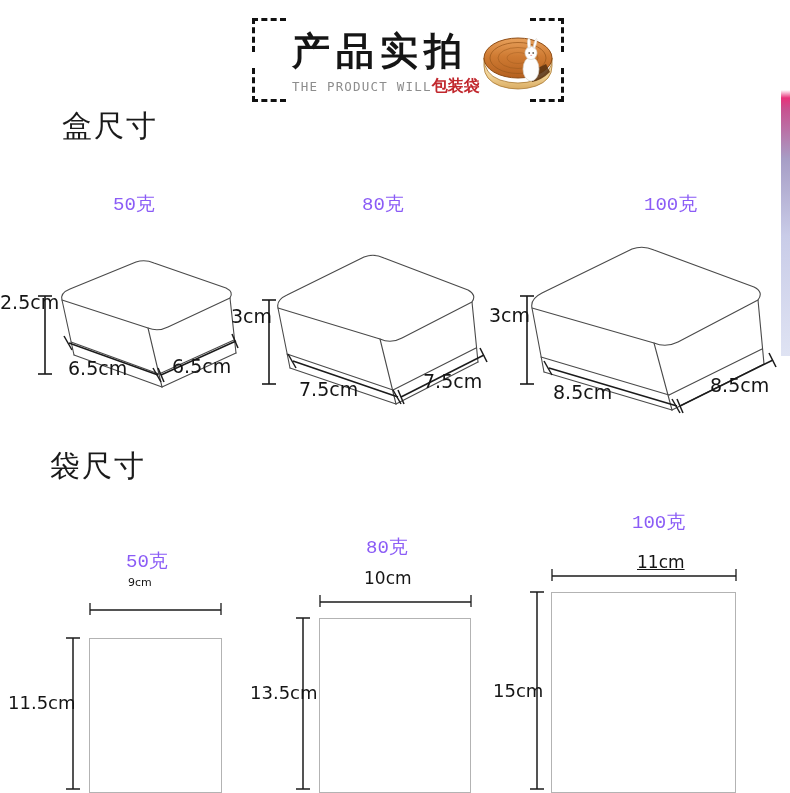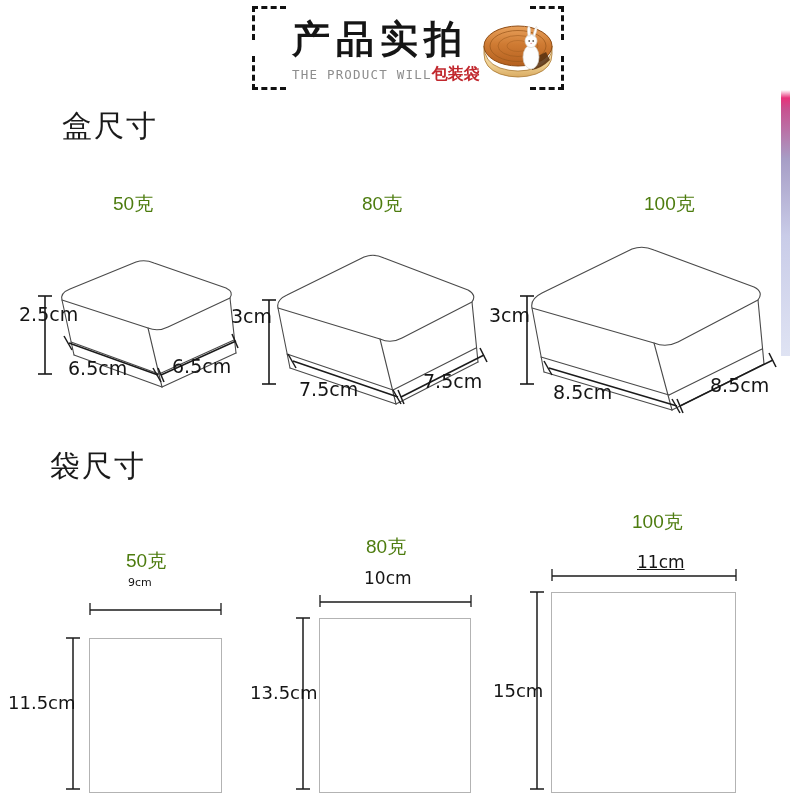--- a/index.html
+++ b/index.html
@@ -22,21 +22,21 @@
     position: absolute;
     left: 0; top: 0;
     width: 790px;
     height: 793px;
   }
 
   
   .header {
     position: absolute;
     left: 248px;
-    top: 2px;
+    top: 14px;
     width: 320px;
     height: 92px;
   }
   .corner {
     position: absolute;
     width: 34px;
     height: 34px;
     border-color: #111;
     border-style: dashed;
     border-width: 0;
@@ -96,23 +96,23 @@
     font-family: "DejaVu Sans", "Liberation Sans", sans-serif;
     white-space: nowrap;
   }
   #box-section-title { left: 62px; top: 106px; }
   #bag-section-title { left: 50px; top: 446px; }
 
   
   .weight-label {
     position: absolute;
     font-size: 19px;
-    color: #4d7c0f;
-    white-space: nowrap;
-    font-family: Liberation Sans, sans-serif;
+    color: #8b5cf6;
+    white-space: nowrap;
+    font-family: Liberation Mono, monospace;
     text-align: right;
   }
   .dim-label {
     position: absolute;
     font-size: 19px;
     color: #151515;
     white-space: nowrap;
     font-family: "DejaVu Sans", "Liberation Sans", sans-serif;
   }
 
@@ -216,21 +216,21 @@
     </g>
   </svg>
 
   <svg style="position:absolute; left:34px; top:292px;" width="22" height="86" viewBox="0 0 22 86">
     <g stroke="#1b1b1b" stroke-width="1.6" stroke-linecap="butt">
       <line x1="11" y1="4" x2="11" y2="82"></line>
       <line x1="4" y1="4" x2="18" y2="4"></line>
       <line x1="4" y1="82" x2="18" y2="82"></line>
     </g>
   </svg>
-  <div class="dim-label" style="left:0px; top:303px;padding-left:19px;">2.5cm</div>
+  <div class="dim-label" style="left:0px; top:291px;">2.5cm</div>
 
   <svg style="position:absolute; left:60px; top:330px;" width="190" height="42" viewBox="0 0 190 42">
     <g stroke="#1b1b1b" stroke-width="1.5" stroke-linecap="butt">
       <line x1="9" y1="13" x2="98" y2="45"></line>
       <line x1="4" y1="6" x2="12" y2="20"></line>
       <line x1="93" y1="38" x2="101" y2="52"></line>
       <line x1="101" y1="45" x2="176" y2="11"></line>
       <line x1="98" y1="38" x2="104" y2="52"></line>
       <line x1="172" y1="4" x2="178" y2="18"></line>
     </g>

